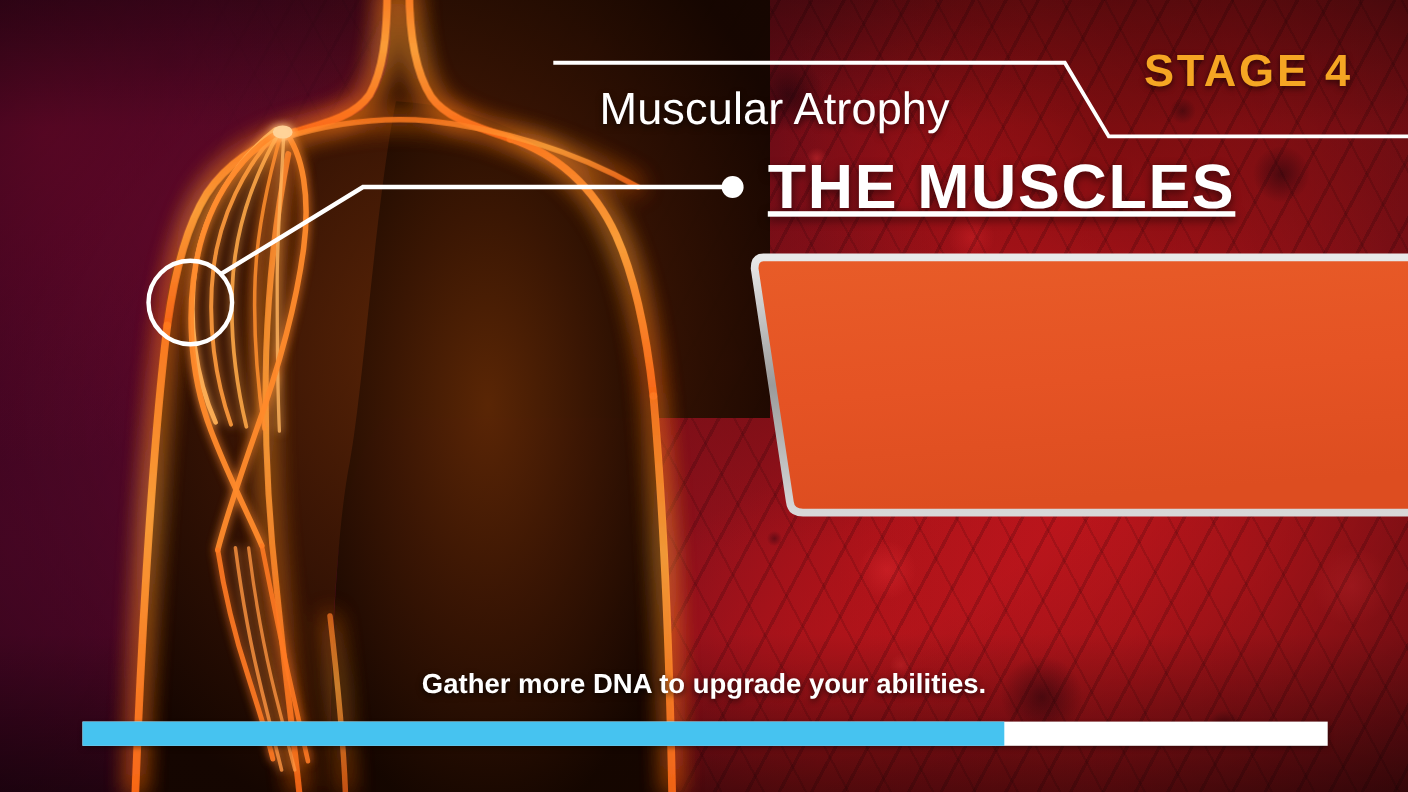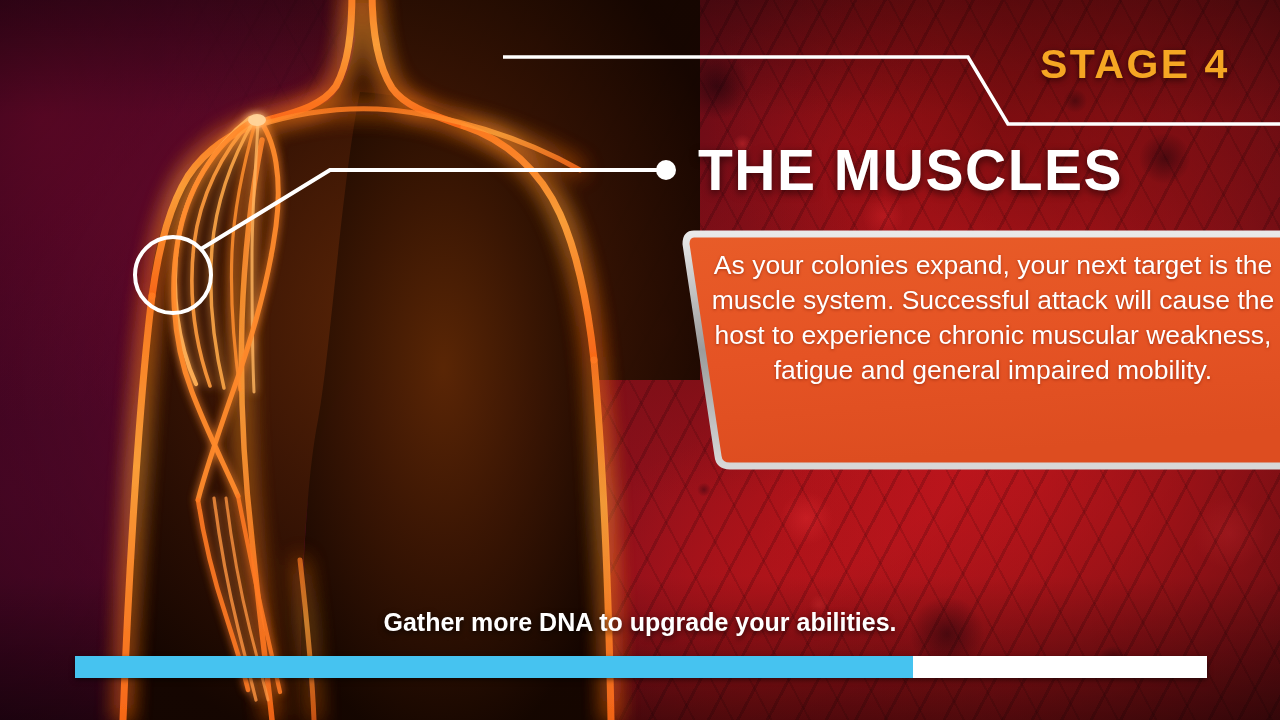--- a/index.html
+++ b/index.html
@@ -116,20 +116,21 @@
   }
   .main-title {
     position:absolute;
     left:698px; top:137px;
     font-size:57px;
     font-weight:bold;
     color:#ffffff;
     letter-spacing:1.5px;
     text-shadow:0 3px 9px rgba(0,0,0,.6);
     white-space:nowrap;
+    text-decoration:underline;
   }
 
   
   .panel-shell {
     position:absolute;
     left:676px; top:226px;
     width:620px; height:246px;
   }
   .panel-shell svg { position:absolute; left:0; top:0; }
   .panel-text {
@@ -290,41 +291,41 @@
   <svg class="header-line" style="height:720px">
     <circle cx="173" cy="275" r="38" fill="none" stroke="#ffffff" stroke-width="4"></circle>
     <polyline points="201,249 330,170 660,170" fill="none" stroke="#ffffff" stroke-width="4" stroke-linejoin="miter" stroke-linecap="butt"></polyline>
     <circle cx="666" cy="170" r="10" fill="#ffffff"></circle>
   </svg>
 
   <svg class="header-line">
     <polyline points="503,57 968,57 1008,124 1280,124" fill="none" stroke="#ffffff" stroke-width="3.5" stroke-linejoin="miter"></polyline>
   </svg>
 
+  <div class="subtitle">Muscular Atrophy</div>
   <div class="stage-label" style="color: rgb(245, 166, 35);">STAGE 4</div>
   <div class="main-title">THE MUSCLES</div>
 
   <div class="panel-shell">
     <svg width="620" height="246" viewBox="0 0 620 246">
       <defs>
         <linearGradient id="panelBorder" x1="0" y1="0" x2="0" y2="1">
           <stop offset="0%" stop-color="#e9e9e9"></stop>
           <stop offset="50%" stop-color="#9b9b9b"></stop>
           <stop offset="100%" stop-color="#d8d8d8"></stop>
         </linearGradient>
         <linearGradient id="panelFill" x1="0" y1="0" x2="0.2" y2="1">
           <stop offset="0%" stop-color="#E85C28"></stop>
           <stop offset="55%" stop-color="#E55324"></stop>
           <stop offset="100%" stop-color="#DD4D20"></stop>
         </linearGradient>
       </defs>
 
       <path d="M 18,8 Q 10,8 10,18 L 42,230 Q 43,240 54,240 L 620,240 L 620,8 Z" fill="url(#panelFill)" stroke="url(#panelBorder)" stroke-width="7"></path>
     </svg>
-    <div class="panel-text">As your colonies expand, your next target is the muscle system. Successful attack will cause the host to experience chronic muscular weakness, fatigue and general impaired mobility.</div>
   </div>
 
   <div class="hint">Gather more DNA to upgrade your abilities.</div>
 
   <div class="progress-track" style="background: rgb(255, 255, 255);">
     <div class="progress-fill" id="pfill" style="width: 74%; background: rgb(70, 195, 240);"></div>
   </div>
 
 </div>
 

